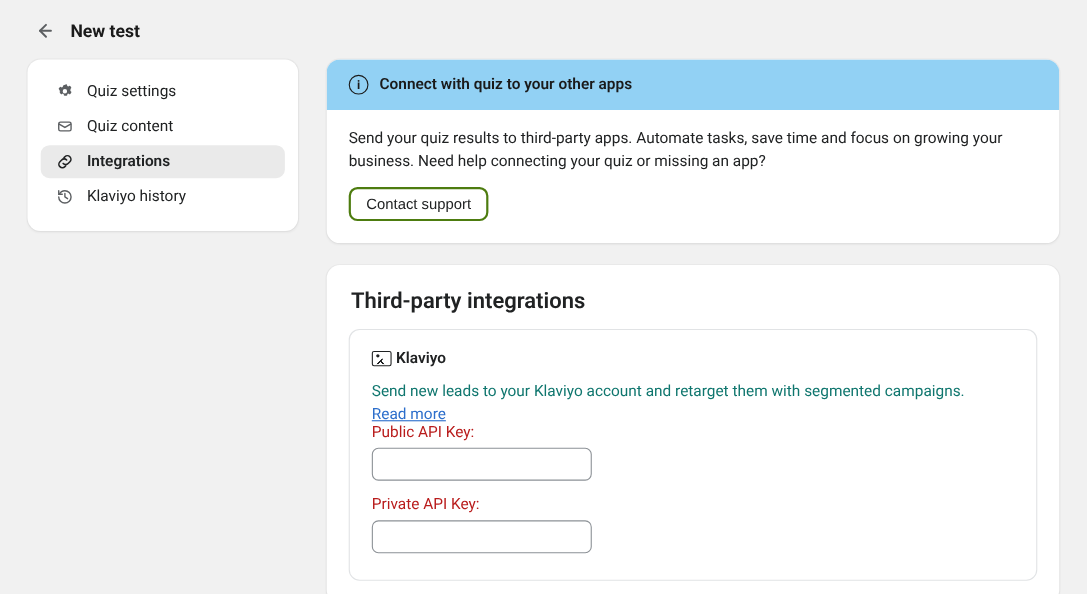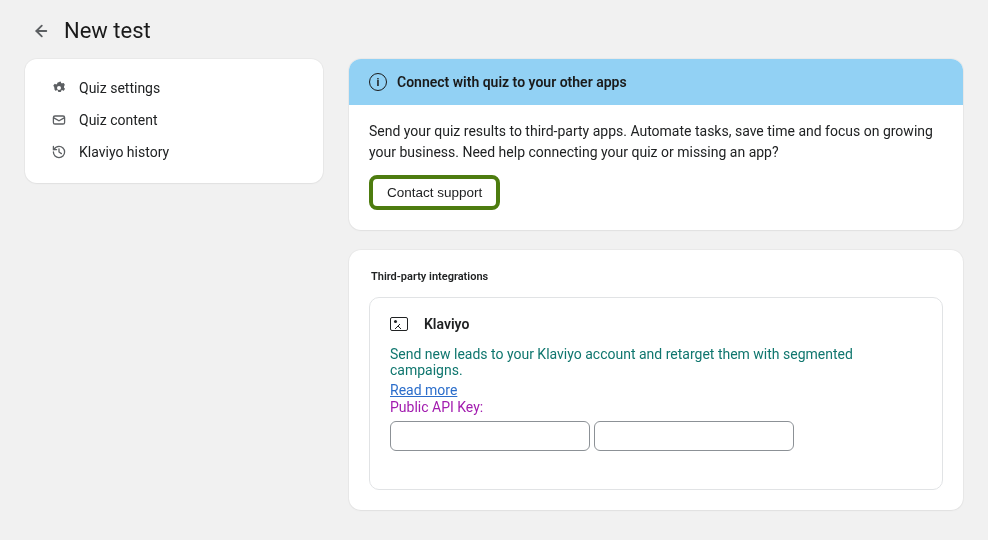--- a/index.html
+++ b/index.html
@@ -21,32 +21,32 @@
       margin-bottom: 16px;
       padding-left: 5px;
     }
     .back-arrow {
       width: 20px; height: 20px;
       display:flex; align-items:center; justify-content:center;
       color:#5c5f62;
       cursor:pointer;
     }
     .page-title {
-      font-size: 22px;
-      font-weight: 400;
+      font-size: 16px;
+      font-weight: 700;
       color:#1a1a1a;
     }
     .layout {
       display: flex;
       gap: 26px;
       align-items: flex-start;
     }
     
     .sidebar {
-      width: 298px;
+      width: 246px;
       background: #fff;
       border-radius: 12px;
       padding: 14px 12px;
       box-shadow: 0 0 0 1px rgba(0,0,0,0.03), 0 1px 2px rgba(0,0,0,0.04);
     }
     .side-item {
       display:flex;
       align-items:center;
       gap:12px;
       padding: 7px 14px;
@@ -75,49 +75,49 @@
       gap:10px;
       font-weight:600;
       font-size:14px;
       color:#1a1a1a;
     }
     .banner .info-icon { width:18px; height:18px; border:1.5px solid #1a1a1a; border-radius:50%; display:flex; align-items:center; justify-content:center; font-size:11px; font-weight:700; flex-shrink:0;}
     .card-pad { padding: 16px 20px 20px; border-radius: 23px; }
     .desc { font-size:14px; line-height:1.5; color:#202223; margin-bottom:12px; }
     .btn {
       display:inline-block;
-      border:4px solid #4d7c0f;
+      border:2px solid #4d7c0f;
       background:#fff;
       border-radius:8px;
       padding:6px 14px;
       font-size:13.5px;
       font-weight:500;
       color:#202223;
       cursor:pointer;
     }
-    .section-title { font-size:11px; font-weight:650; padding: 20px 22px 14px; }
+    .section-title { font-size:20px; font-weight:650; padding: 20px 22px 14px; }
     .integ-box {
       margin: 0 20px 20px;
       border:1px solid #e1e3e5;
       border-radius:10px;
       padding: 18px 20px 24px;
     }
-    .integ-head { display:flex; align-items:center; gap:16px; font-weight:600; font-size:14px; margin-bottom:14px;}
+    .integ-head { display:flex; align-items:center; gap:4px; font-weight:600; font-size:14px; margin-bottom:14px;}
     .photo-icon { width:18px; height:14px; border:1.5px solid #202223; border-radius:2px; position:relative; display:inline-block;}
     .photo-icon::before { content:""; position:absolute; width:3px; height:3px; border-radius:50%; background:#202223; top:2px; left:2.5px;}
     .photo-icon::after { content:""; position:absolute; left:1px; right:1px; bottom:1px; height:5px; background:
       linear-gradient(135deg, transparent 45%, #202223 45% 55%, transparent 55%),
       linear-gradient(45deg, transparent 45%, #202223 45% 55%, transparent 55%);
       background-size: 9px 9px, 9px 9px;
       background-position: -1px 0, 6px 2px;
       background-repeat:no-repeat;
     }
     .integ-desc { font-size:14px; color:#0f766e; margin-bottom:2px;}
     .read-more { color:#2c6ecb; text-decoration:underline; font-size:14px; cursor:pointer; display:inline-block; }
-    .field-label { font-size:14px; color:#a21caf; margin-bottom:6px; display:block;}
+    .field-label { font-size:14px; color:#b91c1c; margin-bottom:6px; display:block;}
     .text-input { width:200px; height:30px; border:1px solid #8c9196; border-radius:6px; padding: 0 8px; font-size:13px; margin-bottom:14px; background:#fff;}
     svg { display:block; }
   </style>
 </head>
 <body>
 
 <div class="page">
   <div class="header-row">
     <div class="back-arrow">
       <svg width="18" height="18" viewBox="0 0 20 20" fill="none">
@@ -141,20 +141,29 @@
       </div>
       <div class="side-item">
         <span class="icon">
           <svg width="16" height="16" viewBox="0 0 20 20" fill="none" stroke="currentColor" stroke-width="1.6">
               <rect x="3" y="5" width="14" height="10" rx="2"></rect>
               <path d="M3 7l7 4 7-4"></path>
             </svg>
         </span>
         <span>Quiz content</span>
       </div>
+      <div class="side-item active">
+        <span class="icon">
+          <svg width="16" height="16" viewBox="0 0 20 20" fill="none" stroke="currentColor" stroke-width="1.8" stroke-linecap="round">
+              <path d="M8 12a4 4 0 005.66 0l2-2A4 4 0 0010 4.34l-1 1"></path>
+              <path d="M12 8a4 4 0 00-5.66 0l-2 2A4 4 0 0010 15.66l1-1"></path>
+            </svg>
+        </span>
+        <span>Integrations</span>
+      </div>
       <div class="side-item">
         <span class="icon">
           <svg width="16" height="16" viewBox="0 0 20 20" fill="none" stroke="currentColor" stroke-width="1.6" stroke-linecap="round">
               <path d="M3 10a7 7 0 107-7 7 7 0 00-6.3 4"></path>
               <path d="M3 3v4h4"></path>
               <path d="M10 6v4l3 2"></path>
             </svg>
         </span>
         <span>Klaviyo history</span>
       </div>
@@ -178,18 +187,19 @@
           <div class="integ-head">
             <span class="photo-icon"></span>
             <span>Klaviyo</span>
           </div>
           <p class="integ-desc">Send new leads to your Klaviyo account and retarget them with segmented campaigns.</p>
           <a class="read-more">Read more</a>
 
           <label class="field-label">Public API Key:</label>
           <input type="text" class="text-input" value="" style="">
 
+          <label class="field-label">Private API Key:</label>
           <input type="text" class="text-input" style="margin-bottom: 0px;" value="">
         </div>
       </div>
     </div>
   </div>
 </div>
 
 </body></html>

